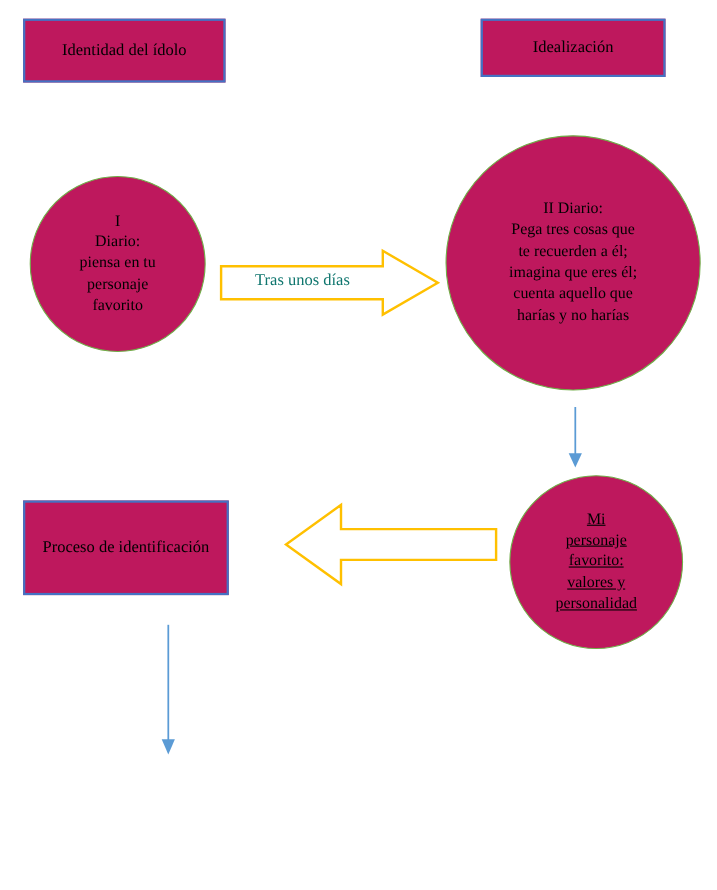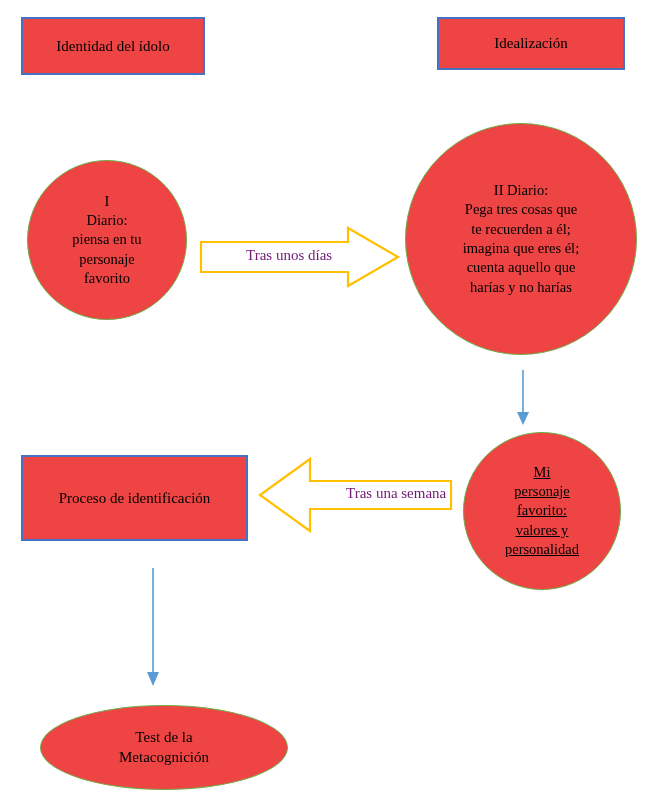--- a/index.html
+++ b/index.html
@@ -18,21 +18,21 @@
     background: #ffffff;
     overflow: hidden;
   }
   .node {
     position: absolute;
     box-sizing: border-box;
     display: flex;
     align-items: center;
     justify-content: center;
     text-align: center;
-    background: #ef4444;
+    background: #be185d;
   }
   .rect-box {
     border: 2px solid #4472C4;
     font-size: 15px;
     line-height: 1.25;
     padding: 2px 6px;
   }
   .circle-node {
     border: 1.5px solid #70AD47;
     border-radius: 50%;
@@ -53,42 +53,42 @@
   .block-arrow {
     position: absolute;
   }
   .block-arrow svg {
     display: block;
     overflow: visible;
   }
   .arrow-caption {
     position: absolute;
     font-size: 15px;
+    text-align: center;
     white-space: nowrap;
-    color: #701a75;
-    padding-left: 46px;
+    color: #0f766e;
   }
   .connector {
     position: absolute;
   }
   .connector svg {
     display: block;
     overflow: visible;
   }
 </style>
 </head>
 <body>
 
 <div id="canvas">
 
   <div class="node rect-box" style="left:21px; top:17px; width:184px; height:58px;">
     <span class="node-label">Identidad del ídolo</span>
   </div>
 
-  <div class="node rect-box" style="left:437px; top:17px; width:188px; height:53px;">
+  <div class="node rect-box" style="left:437px; top:17px; width:168px; height:53px;">
     <span class="node-label">Idealización</span>
   </div>
 
   <div class="node circle-node" style="left:27px; top:160px; width:160px; height:160px;">
     <span class="node-label">I
 Diario:
 piensa en tu
 personaje
 favorito</span>
   </div>
@@ -122,31 +122,26 @@
 favorito:
 valores y
 personalidad</span>
   </div>
 
   <div class="block-arrow" style="left:258px; top:457px; width:194px; height:76px;">
     <svg width="194" height="76" viewBox="0 0 194 76">
       <polygon points="193,24 52,24 52,2 2,38 52,74 52,52 193,52" fill="#ffffff" stroke="#FFC000" stroke-width="2.2" stroke-linejoin="miter"></polygon>
     </svg>
   </div>
-  <div class="arrow-caption" style="left:300px; top:485px; width:150px;">Tras una semana</div>
 
-  <div class="node rect-box" style="left:21px; top:455px; width:227px; height:86px;">
+  <div class="node rect-box" style="left:21px; top:455px; width:187px; height:86px;">
     <span class="node-label">Proceso de identificación</span>
   </div>
 
   <div class="connector" style="left:142px; top:568px; width:22px; height:120px;">
     <svg width="22" height="120" viewBox="0 0 22 120">
       <line x1="11" y1="0" x2="11" y2="106" stroke="#5B9BD5" stroke-width="1.6"></line>
       <polygon points="5,104 17,104 11,118" fill="#5B9BD5"></polygon>
     </svg>
   </div>
 
-  <div class="node ellipse-node" style="left:40px; top:705px; width:248px; height:85px;">
-    <span class="node-label">Test de la
-Metacognición</span>
-  </div>
 
 </div>
 
 </body></html>

